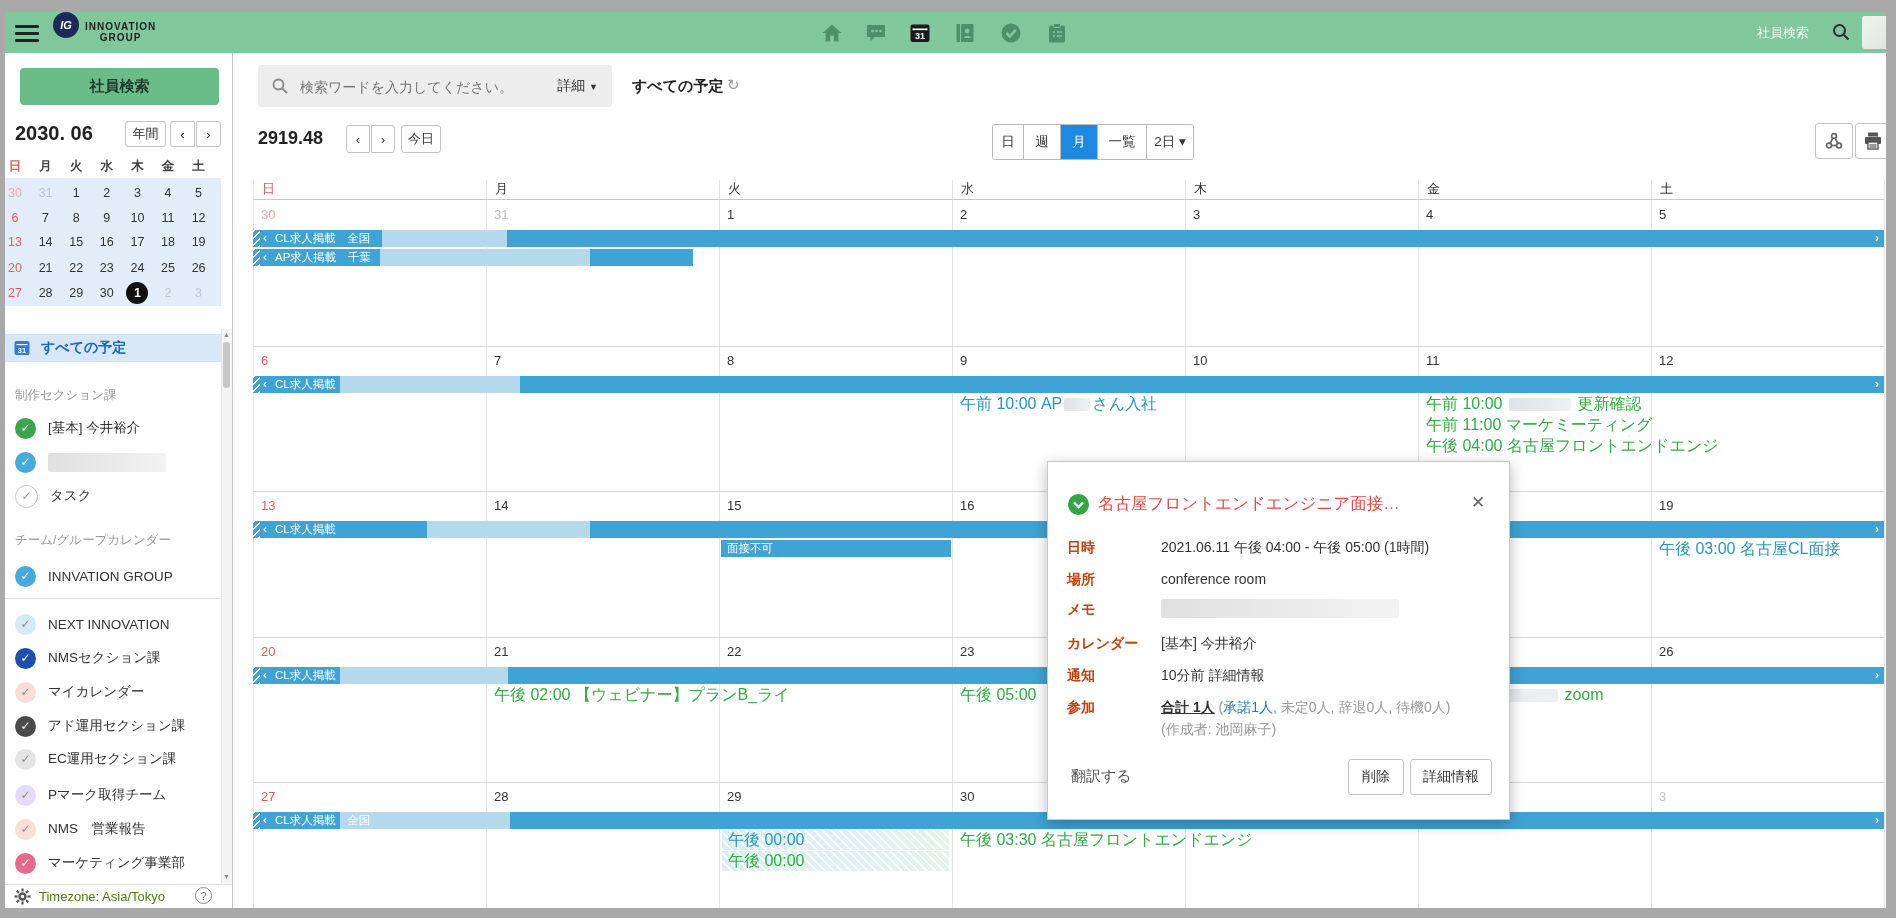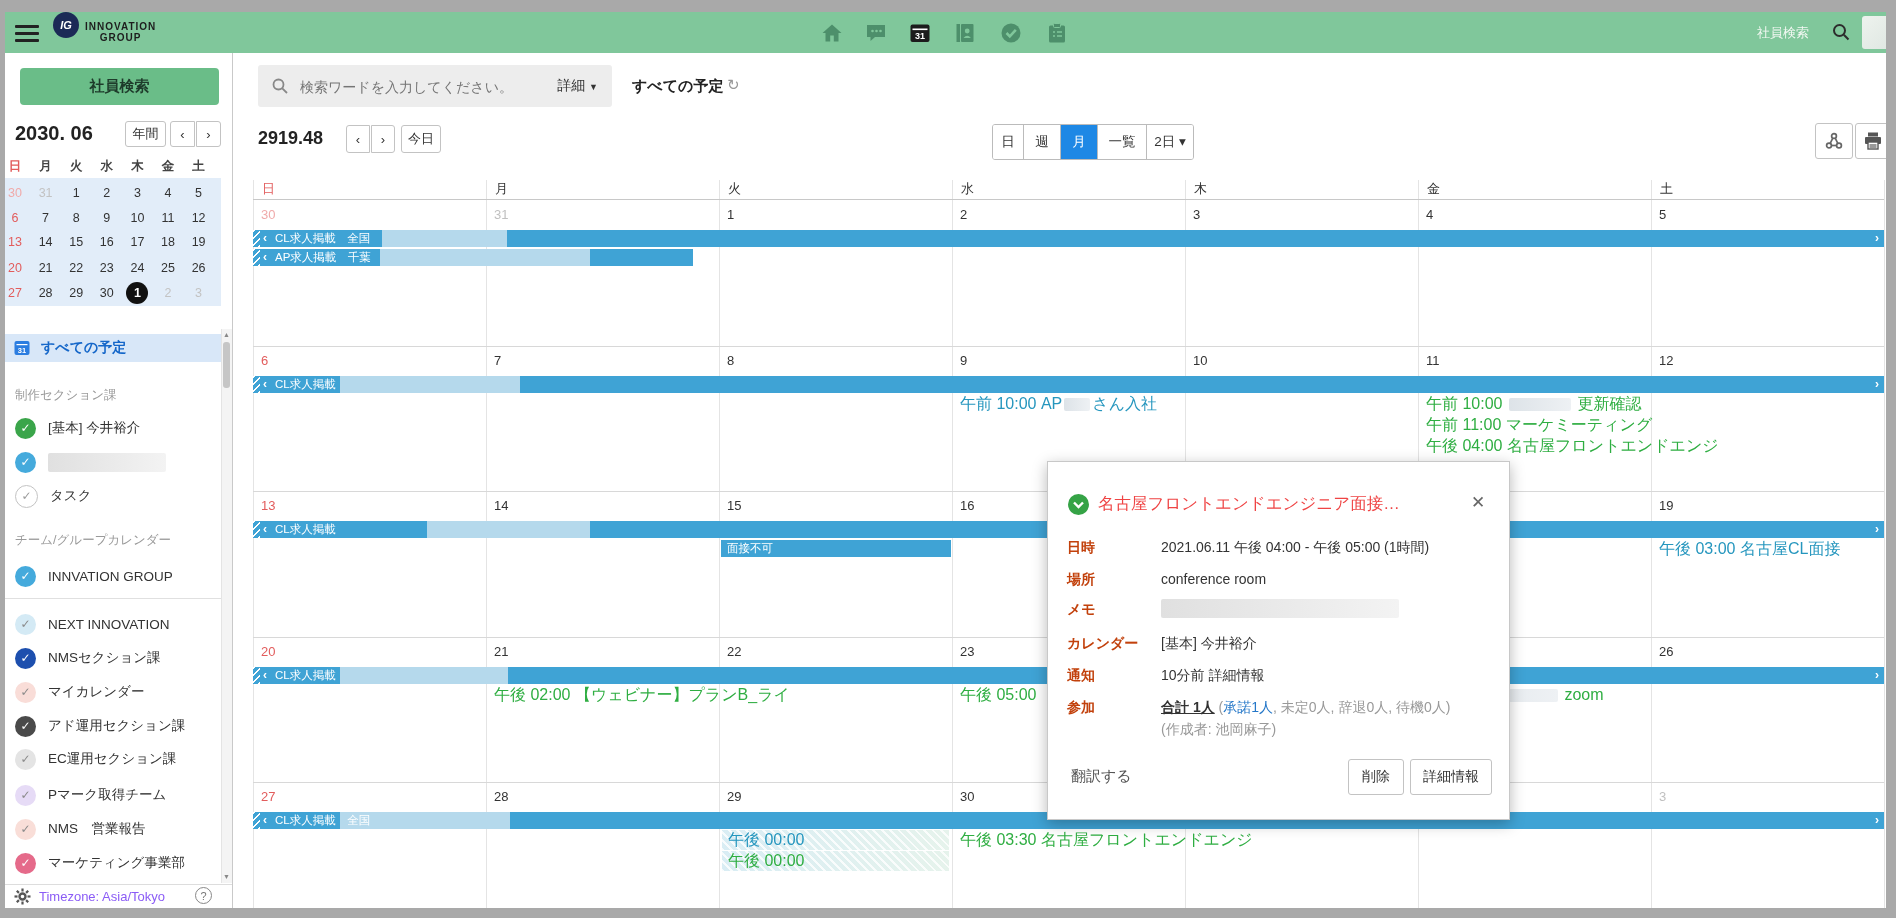--- a/index.html
+++ b/index.html
@@ -246,21 +246,21 @@
           <line x1="8.5" y1="13.5" x2="8.5" y2="16.5"></line>
           <line x1="0.5" y1="8.5" x2="3.5" y2="8.5"></line>
           <line x1="13.5" y1="8.5" x2="16.5" y2="8.5"></line>
           <line x1="2.8" y1="2.8" x2="4.9" y2="4.9"></line>
           <line x1="12.1" y1="12.1" x2="14.2" y2="14.2"></line>
           <line x1="2.8" y1="14.2" x2="4.9" y2="12.1"></line>
           <line x1="12.1" y1="4.9" x2="14.2" y2="2.8"></line>
         </g>
       </svg>
   </div>
-  <div class="abs" style="left:34px;top:877px;font-size:13px;color:#8b5cf6">Timezone: Asia/Tokyo</div>
+  <div class="abs" style="left:34px;top:877px;font-size:13px;color:#4d7c0f">Timezone: Asia/Tokyo</div>
   <div class="abs" style="left:190px;top:875px;width:17px;height:17px;border:1.5px solid #888;border-radius:50%;font-size:11px;color:#777;display:flex;align-items:center;justify-content:center">?</div>
 
   <div class="abs" style="left:253px;top:53px;width:354px;height:42px;background:#ededed;border-radius:3px">
     <span style="position:absolute;left:13px;top:12px">
       <svg width="18" height="18" viewBox="0 0 18 18">
           <circle cx="7.5" cy="7.5" r="5" fill="none" stroke="#888" stroke-width="1.8"></circle>
           <line x1="11.3" y1="11.3" x2="16" y2="16" stroke="#888" stroke-width="1.8"></line>
         </svg>
     </span>
     <input style="position: absolute; left: 40px; top: 0px; width: 240px; height: 42px; border: none; background: transparent; outline: none; font-size: 14px; color: rgb(51, 51, 51); font-family: inherit;" placeholder="検索ワードを入力してください。">

